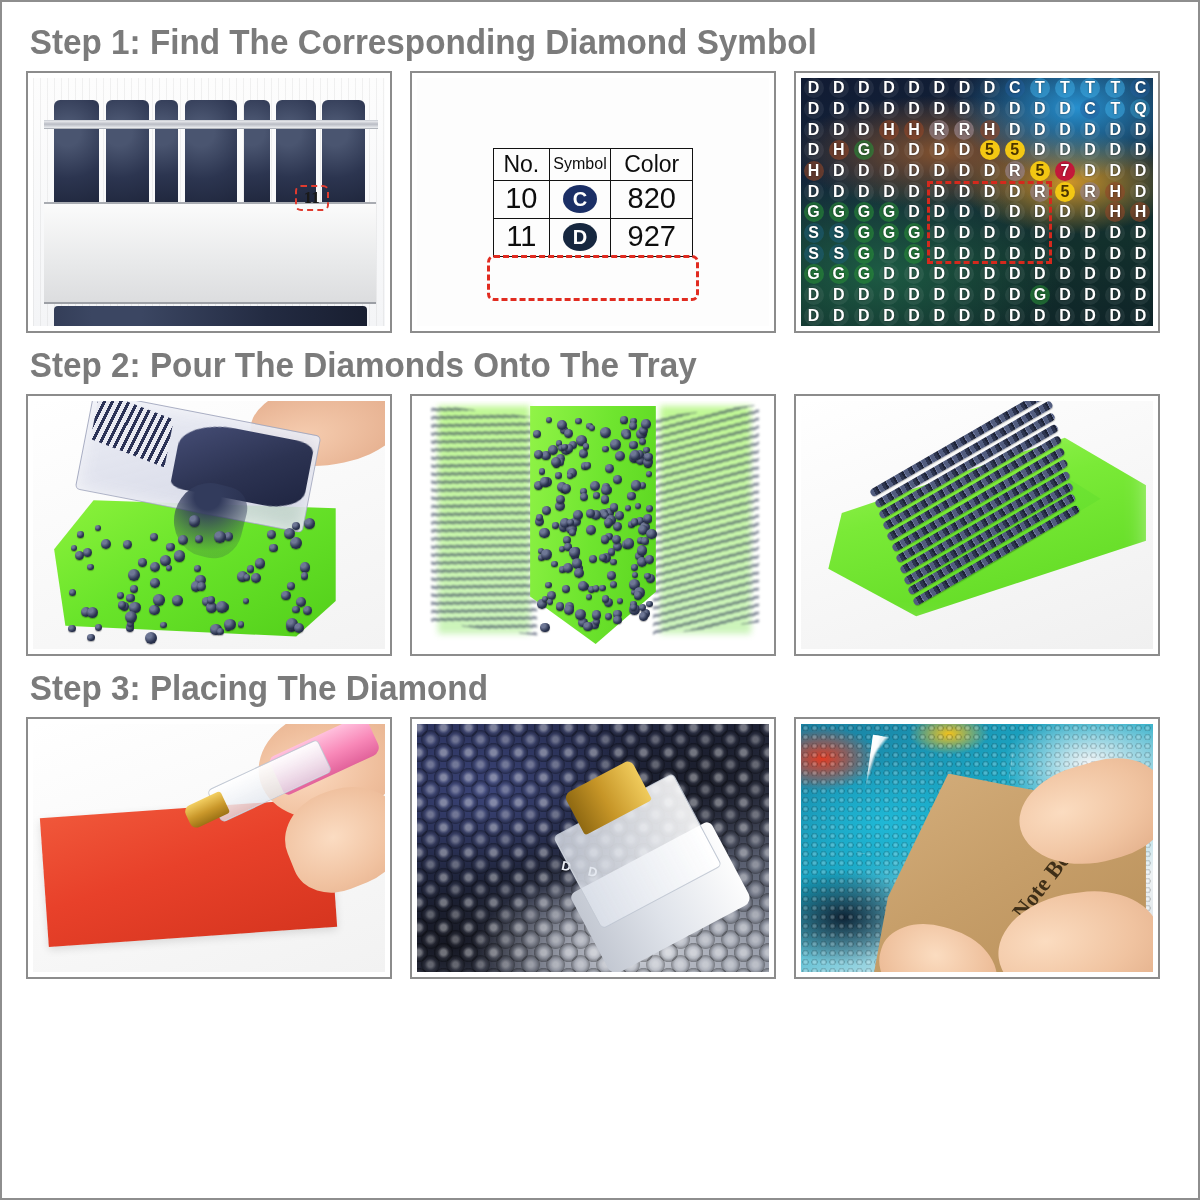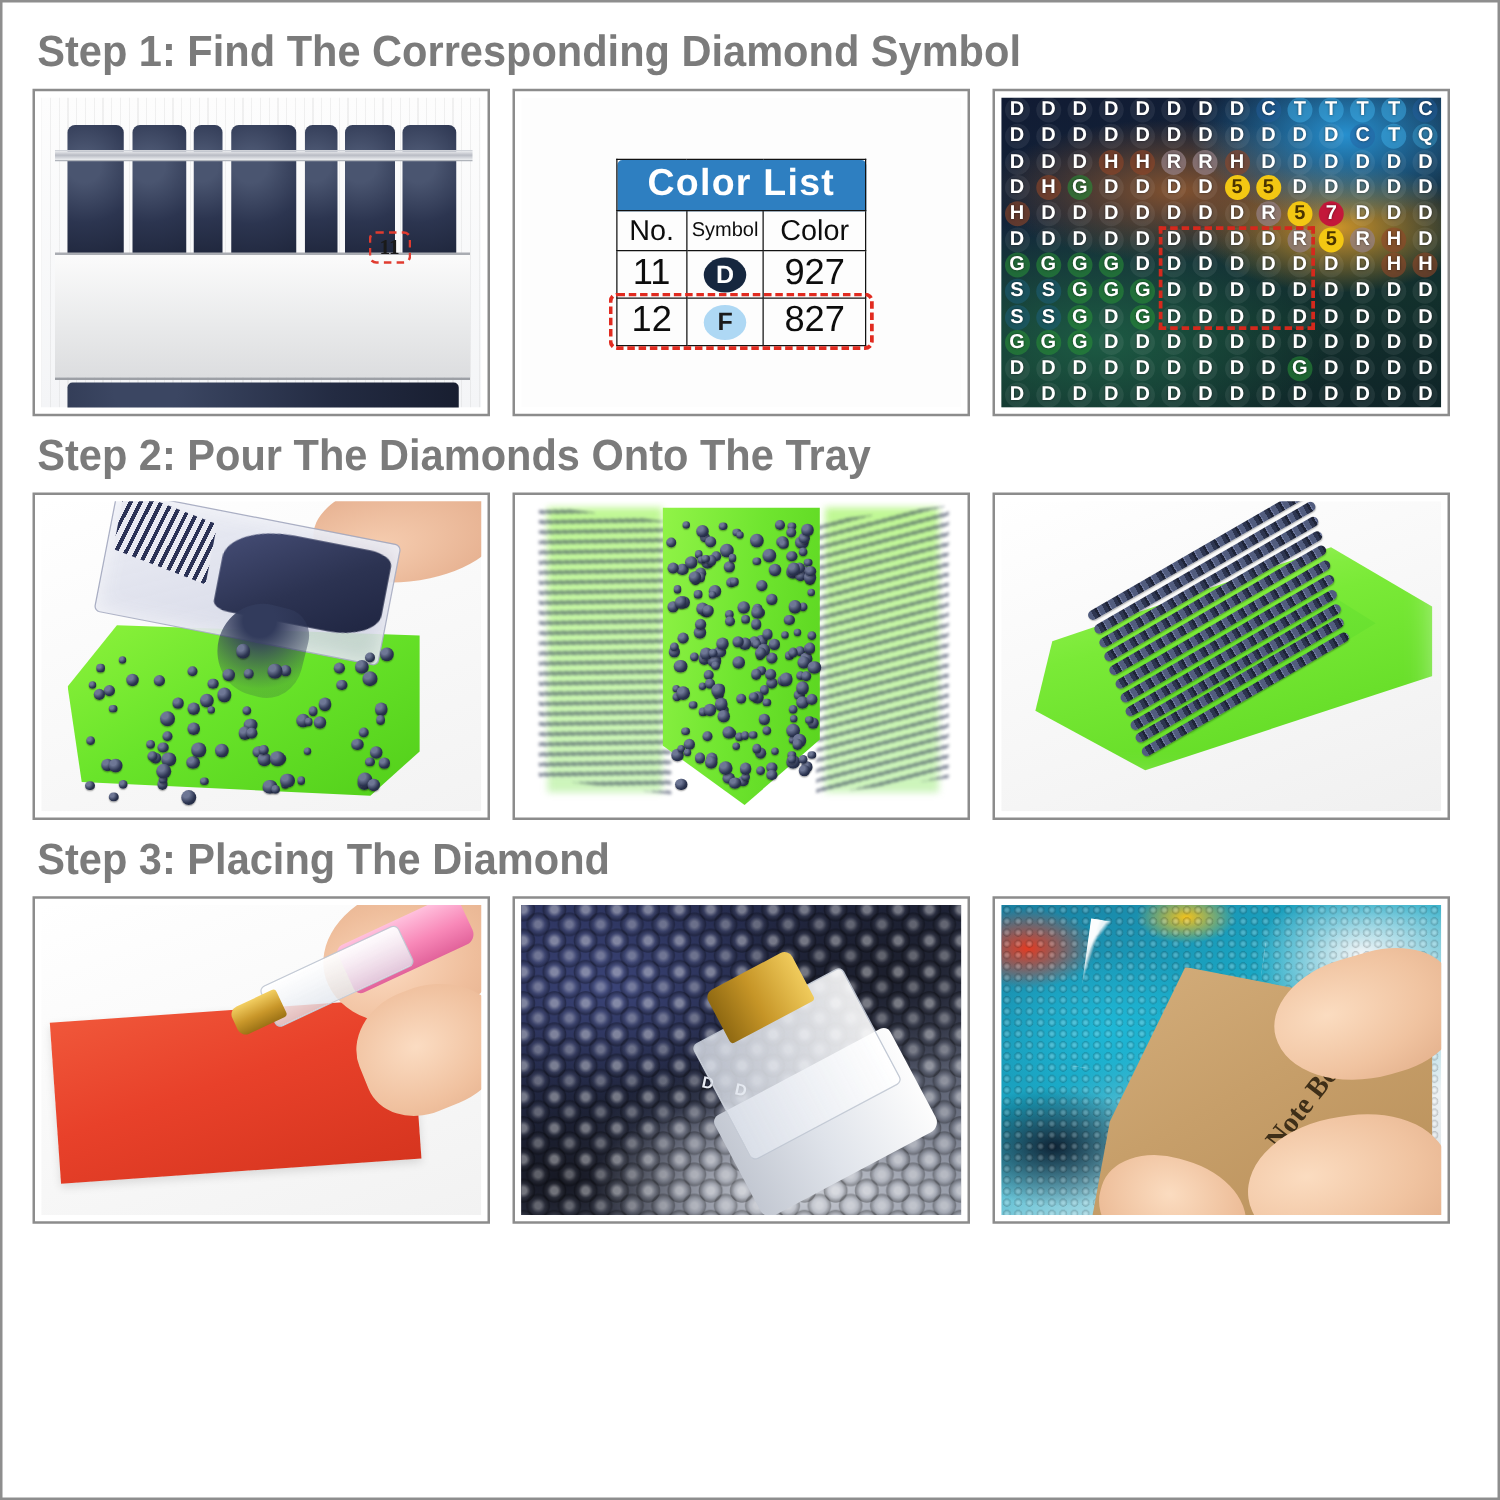--- a/index.html
+++ b/index.html
@@ -460,37 +460,34 @@
             </div>
           </div>
         </div>
 
         <div class="panel">
           <div class="panel-inner">
             <div class="clist-wrap">
               <div style="position:relative;">
                 <table class="clist">
                   <tbody>
-                      <tr>
-                        <td class="clist-head" colspan="3">Color List</td>
-                      </tr>
                   <tr>
                     <th class="col-head no">No.</th>
                     <th class="col-head sym">Symbol</th>
                     <th class="col-head clr">Color</th>
                   </tr>
                   <tr>
+                    <td class="c-no">10</td>
+                    <td class="c-sym"><span class="sym-dot sym-c">C</span></td>
+                    <td class="c-clr">820</td>
+                  </tr>
+                  <tr>
                     <td class="c-no">11</td>
                     <td class="c-sym"><span class="sym-dot sym-d">D</span></td>
                     <td class="c-clr">927</td>
-                  </tr>
-                  <tr>
-                    <td class="c-no">12</td>
-                    <td class="c-sym"><span class="sym-dot sym-f">F</span></td>
-                    <td class="c-clr">827</td>
                   </tr>
                 </tbody>
                   </table>
                 <div class="clist-highlight" id="clistHL" style="left: -6px; width: 212px; top: 107px; height: 46px; border-color: rgb(225, 43, 32);"></div>
               </div>
             </div>
           </div>
         </div>
 
         <div class="panel">

